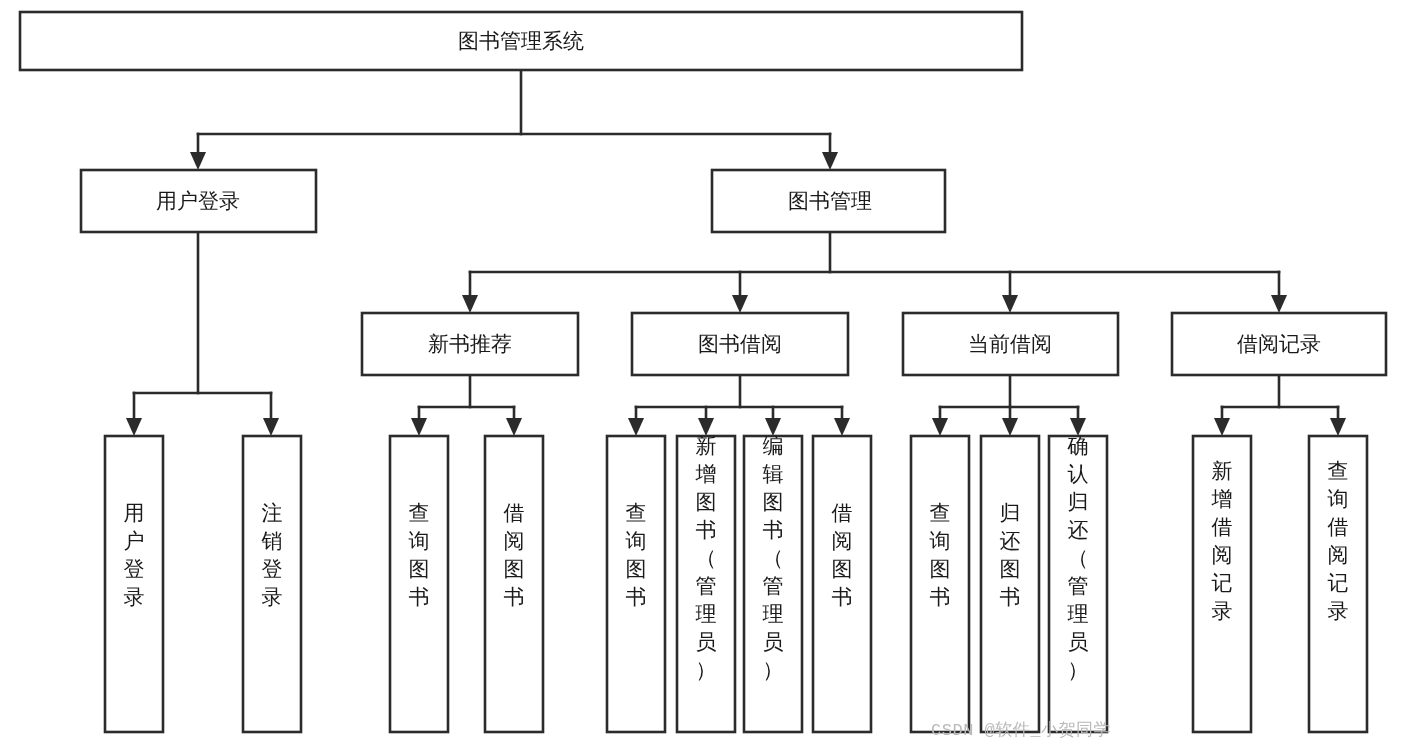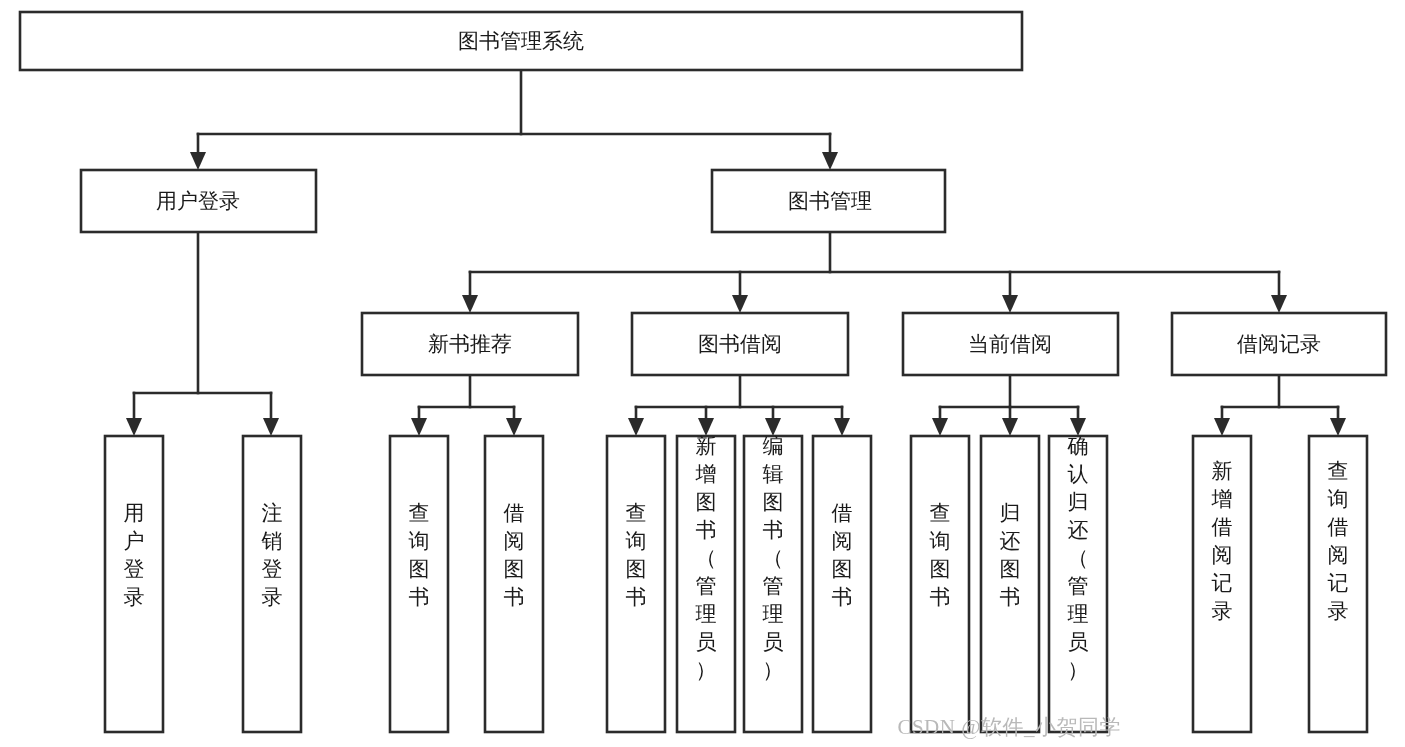--- a/index.html
+++ b/index.html
@@ -48,24 +48,24 @@
     dominant-baseline: middle;
   }
   .node-label-v {
     font-family: "Liberation Sans", "DejaVu Sans", sans-serif;
     font-size: 21px;
     fill: #1a1a1a;
     text-anchor: middle;
   }
   .watermark {
     position: absolute;
-    right: 14px;
+    right: 24px;
     bottom: 6px;
-    font-family: Liberation Serif, serif;
-    font-size: 21px;
+    font-family: Liberation Mono, monospace;
+    font-size: 17px;
     color: #b9b9b9;
     letter-spacing: 0.5px;
     white-space: nowrap;
     pointer-events: none;
   }
 </style>
 </head>
 <body>
 
 <div id="diagram-root">

